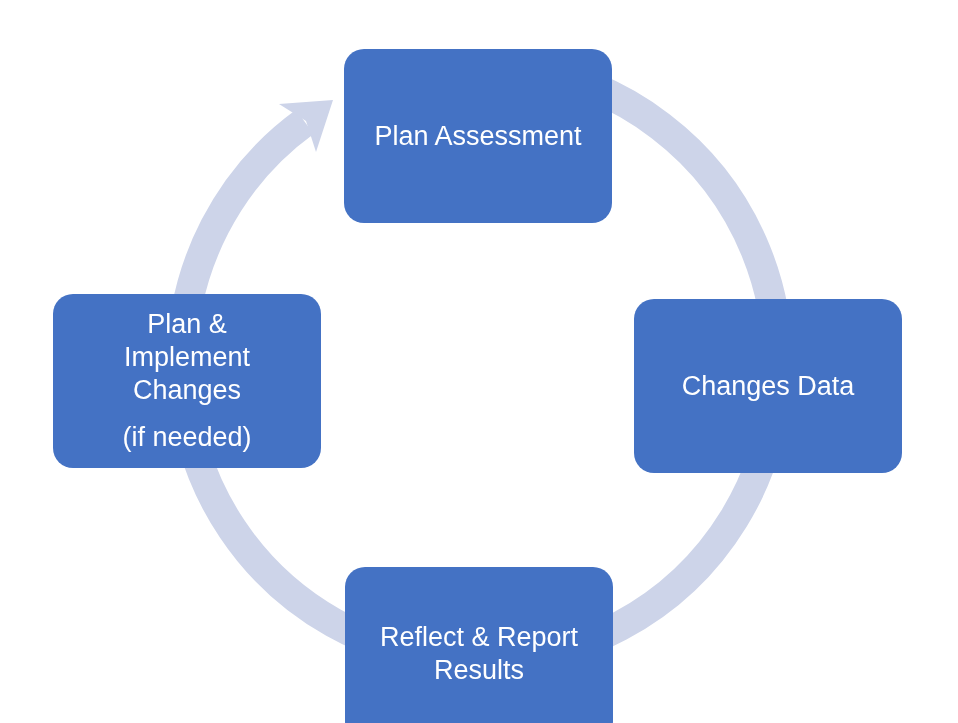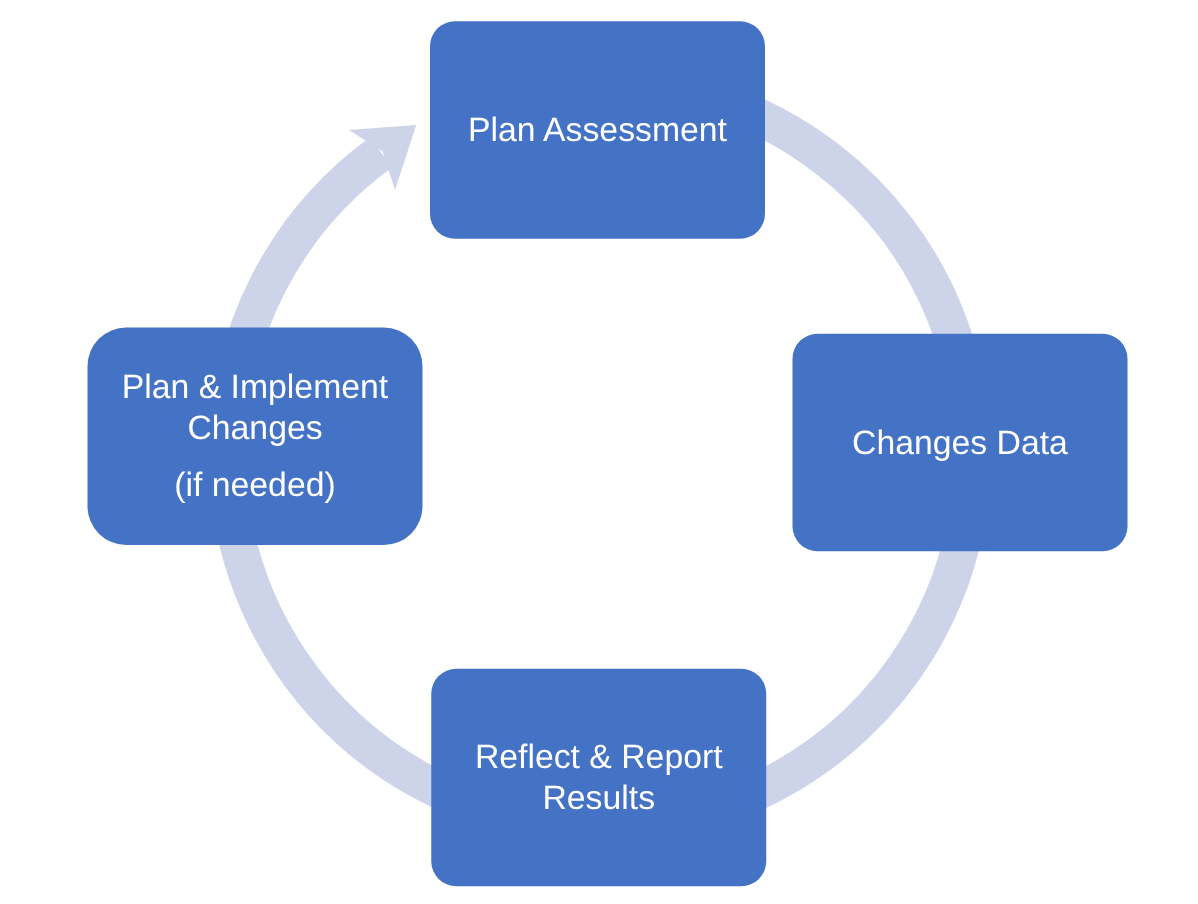--- a/index.html
+++ b/index.html
@@ -38,27 +38,28 @@
     background: var(--node-fill, #4472C4);
     border-radius: 20px;
     color: var(--node-text, #FFFFFF);
     font-size: 27px;
     line-height: 1.22;
     text-align: center;
     display: flex;
     flex-direction: column;
     justify-content: center;
     align-items: center;
-    padding: 8px 14px;
+    padding: 8px 30px;
     box-sizing: border-box;
+    margin-top: 32px;
   }
   .node-top    { left: 344px; top: 17px;  }
   .node-right  { left: 634px; top: 267px; }
   .node-bottom { left: 345px; top: 535px; }
-  .node-left   { left: 70px;  top: 262px; border-radius: 31px; }
+  .node-left   { left: 53px;  top: 262px; }
   .node .sublabel { margin-top: 14px; }
 </style>
 </head>
 <body>
 
 <div class="stage">
 
   <svg class="ring-svg" viewBox="0 0 958 723" aria-hidden="true">
     <path class="arc" d="M 378.1 83 A 298 298 0 1 1 304.8 121.9"></path>
     <polygon class="head" points="333,100 316,152 306,121 279,104"></polygon>

